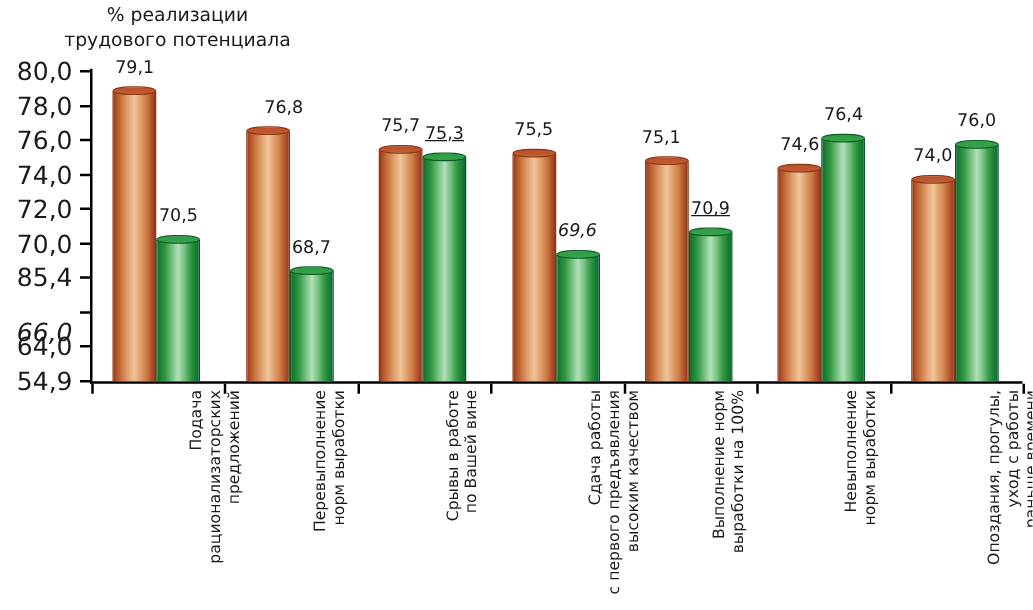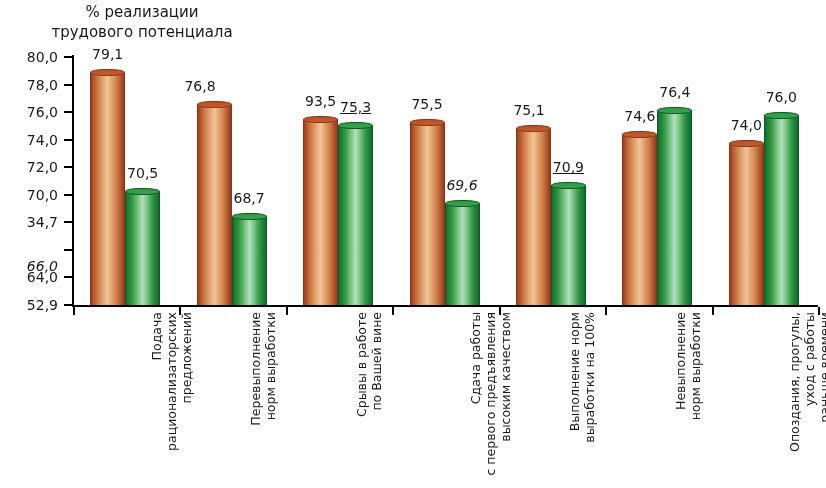--- a/index.html
+++ b/index.html
@@ -65,21 +65,21 @@
     left: 64px;
     width: 8px;
     height: 2px;
     background: #000;
   }
   .y-label {
     position: absolute;
     left: 0;
     width: 58px;
     text-align: right;
-    font-size: 14px;
+    font-size: 20px;
     color: #1a1a1a;
     line-height: 14px;
   }
 
   .x-tick {
     position: absolute;
     top: 307px;
     width: 2px;
     height: 8px;
     background: #000;
@@ -179,27 +179,27 @@
       <div class="y-label" style="top: 77.5556px;">78,0</div>
       <div class="y-tick" style="top: 111.111px;"></div>
       <div class="y-label" style="top: 105.111px;">76,0</div>
       <div class="y-tick" style="top: 138.667px;"></div>
       <div class="y-label" style="top: 132.667px;">74,0</div>
       <div class="y-tick" style="top: 166.222px;"></div>
       <div class="y-label" style="top: 160.222px;">72,0</div>
       <div class="y-tick" style="top: 193.778px;"></div>
       <div class="y-label" style="top: 187.778px;">70,0</div>
       <div class="y-tick" style="top: 221.333px;"></div>
-      <div class="y-label" style="top: 215.333px;">34,7</div>
+      <div class="y-label" style="top: 215.333px;">85,4</div>
       <div class="y-tick" style="top: 248.889px;"></div>
       <div class="y-label" style="top: 259px; font-style: italic;">66,0</div>
       <div class="y-tick" style="top: 276.444px;"></div>
       <div class="y-label" style="top: 270.444px;">64,0</div>
       <div class="y-tick" style="top: 304px;"></div>
-      <div class="y-label" style="top: 298px;">52,9</div>
+      <div class="y-label" style="top: 298px;">54,9</div>
     </div>
   <div id="x-ticks">
       <div class="x-tick" style="left: 73px;"></div>
       <div class="x-tick" style="left: 179.429px;"></div>
       <div class="x-tick" style="left: 285.857px;"></div>
       <div class="x-tick" style="left: 392.286px;"></div>
       <div class="x-tick" style="left: 498.714px;"></div>
       <div class="x-tick" style="left: 605.143px;"></div>
       <div class="x-tick" style="left: 711.571px;"></div>
       <div class="x-tick" style="left: 818px;"></div>
@@ -213,31 +213,31 @@
       <div class="bar-label" style="left: 5.71429px; top: -9.6px; z-index: 5;">79,1</div>
       <div class="bar s2" style="left: 53.2143px; height: 117.111px; z-index: 1;">
         <div class="bar-body"></div>
         <div class="bar-cap"></div>
       </div>
       <div class="bar-label" style="left: 40.7143px; top: 108.889px; z-index: 5;">70,5</div>
       <div class="bar s1" style="left: 124.643px; height: 203.911px; z-index: 2;">
         <div class="bar-body"></div>
         <div class="bar-cap"></div>
       </div>
-      <div class="bar-label" style="left: 98px; top: 22.0889px; z-index: 5;">76,8</div>
+      <div class="bar-label" style="left: 125px; top: 22.0889px; z-index: 5;">76,8</div>
       <div class="bar s2" style="left: 159.643px; height: 92.3111px; z-index: 1;">
         <div class="bar-body"></div>
         <div class="bar-cap"></div>
       </div>
       <div class="bar-label" style="left: 147.143px; top: 133.689px; z-index: 5;">68,7</div>
       <div class="bar s1" style="left: 231.071px; height: 188.756px; z-index: 2;">
         <div class="bar-body"></div>
         <div class="bar-cap"></div>
       </div>
-      <div class="bar-label" style="left: 218.571px; top: 37.2444px; z-index: 5;">93,5</div>
+      <div class="bar-label" style="left: 218.571px; top: 37.2444px; z-index: 5;">75,7</div>
       <div class="bar s2" style="left: 266.071px; height: 183.244px; z-index: 1;">
         <div class="bar-body"></div>
         <div class="bar-cap"></div>
       </div>
       <div class="bar-label" style="left: 253.571px; top: 42.7556px; z-index: 5; text-decoration: underline;">75,3</div>
       <div class="bar s1" style="left: 337.5px; height: 186px; z-index: 2;">
         <div class="bar-body"></div>
         <div class="bar-cap"></div>
       </div>
       <div class="bar-label" style="left: 325px; top: 40px; z-index: 5;">75,5</div>

